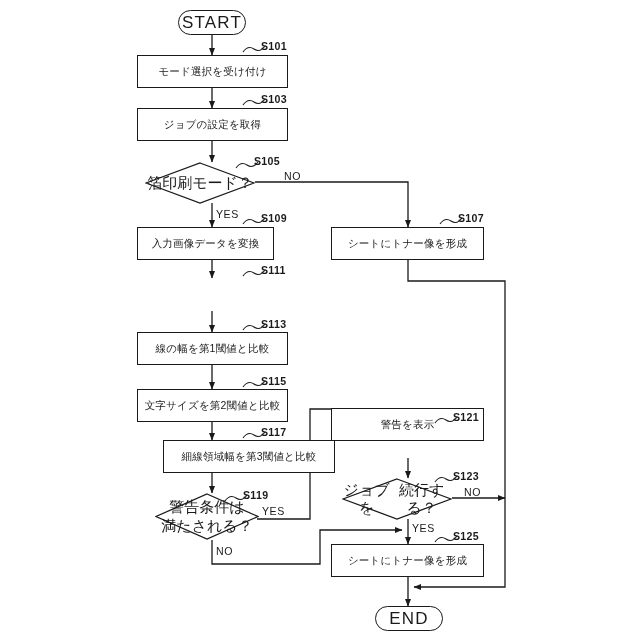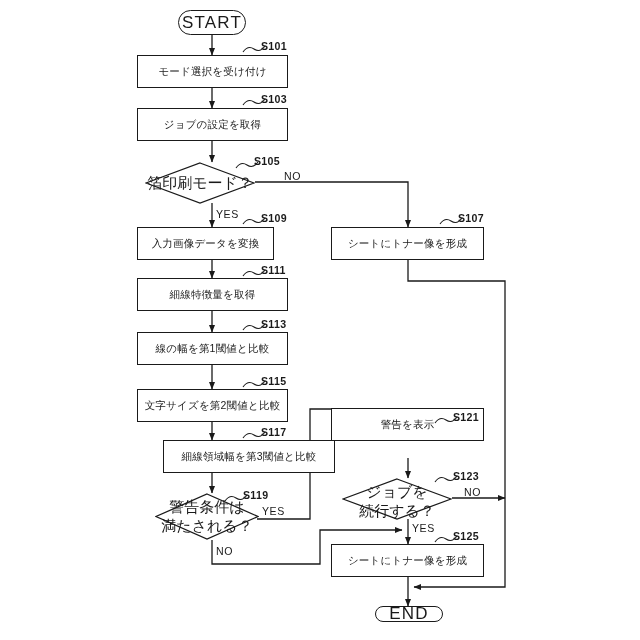--- a/index.html
+++ b/index.html
@@ -75,21 +75,21 @@
       <path d="M212,540 L212,564 L320,564 L320,530 L402,530" marker-end="url(#arr)"></path>
 
       <path d="M408,577 L408,606" marker-end="url(#arr)"></path>
     </g>
   </svg>
 
   <div class="node term" style="left:178px;top:10px;width:68px;height:25px;">
     <span class="txt">START</span>
   </div>
 
-  <div class="node term" style="left:375px;top:606px;width:68px;height:16px;">
+  <div class="node term" style="left:375px;top:606px;width:68px;height:25px;">
     <span class="txt">END</span>
   </div>
 
   <div class="node proc" style="left:137px;top:55px;width:151px;height:33px;">
     <span class="txt">モード選択を受け付け</span>
   </div>
   <div class="step" style="left:261px;top:40px;">S101</div>
 
   <div class="node proc" style="left:137px;top:108px;width:151px;height:33px;">
     <span class="txt">ジョブの設定を取得</span>
@@ -104,23 +104,20 @@
   </div>
   <div class="step" style="left:254px;top:155px;">S105</div>
   <div class="lbl" style="left:284px;top:170px;">NO</div>
   <div class="lbl" style="left:216px;top:208px;">YES</div>
 
   <div class="node proc" style="left:137px;top:227px;width:137px;height:33px;">
     <span class="txt">入力画像データを変換</span>
   </div>
   <div class="step" style="left:261px;top:212px;">S109</div>
 
-  <div class="node proc" style="left:137px;top:278px;width:151px;height:33px;">
-    <span class="txt">細線特徴量を取得</span>
-  </div>
   <div class="step" style="left:261px;top:264px;">S111</div>
 
   <div class="node proc" style="left:137px;top:332px;width:151px;height:33px;">
     <span class="txt">線の幅を第1閾値と比較</span>
   </div>
   <div class="step" style="left:261px;top:318px;">S113</div>
 
   <div class="node proc" style="left:137px;top:389px;width:151px;height:33px;">
     <span class="txt">文字サイズを第2閾値と比較</span>
   </div>
@@ -145,21 +142,21 @@
   <div class="node proc" style="left:331px;top:227px;width:153px;height:33px;">
     <span class="txt">シートにトナー像を形成</span>
   </div>
   <div class="step" style="left:458px;top:212px;">S107</div>
 
   <div class="node proc" style="left:331px;top:408px;width:153px;height:33px;align-items:center;">
     <span class="txt">警告を表示</span>
   </div>
   <div class="step" style="left:453px;top:411px;">S121</div>
 
-  <div class="node dia" style="left:342px;top:478px;width:110px;height:42px;display:flex;align-items:center;justify-content:flex-end;flex-direction:column;">
+  <div class="node dia" style="left:342px;top:478px;width:110px;height:42px;display:flex;align-items:center;justify-content:flex-end;flex-direction:row;">
     <svg class="dshape" viewBox="0 0 110 42" preserveAspectRatio="none">
       <polygon points="55,1 109,21 55,41 1,21" fill="#ffffff" stroke="#1a1a1a" stroke-width="1.3" vector-effect="non-scaling-stroke"></polygon>
     </svg>
     <span class="txt">ジョブを</span>
     <span class="txt">続行する？</span>
   </div>
   <div class="step" style="left:453px;top:470px;">S123</div>
   <div class="lbl" style="left:464px;top:486px;">NO</div>
   <div class="lbl" style="left:412px;top:522px;">YES</div>
 

